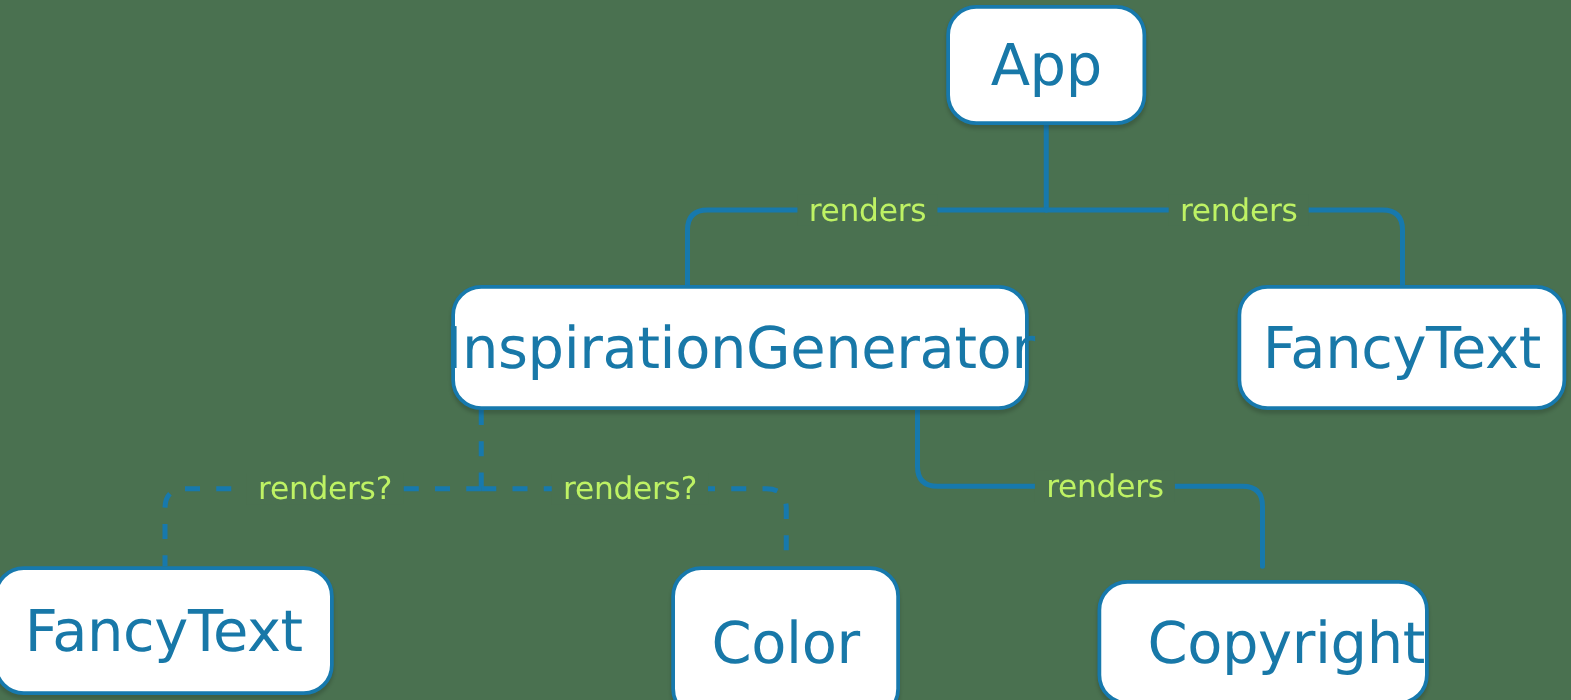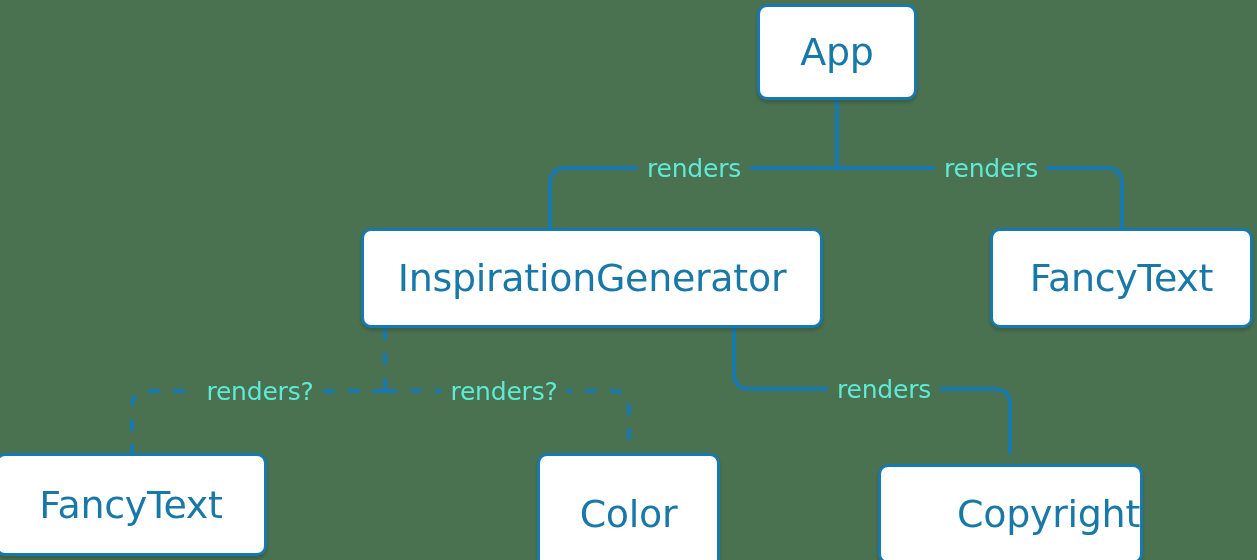--- a/index.html
+++ b/index.html
@@ -41,34 +41,34 @@
     stroke-width: 4;
     stroke-linecap: butt;
     stroke-linejoin: round;
     stroke-dasharray: 12 13;
   }
   .node {
     position: absolute;
     box-sizing: border-box;
     background: #ffffff;
     border: 3px solid #1779ad;
-    border-radius: 10px;
+    border-radius: 24px;
     display: flex;
     align-items: center;
     justify-content: center;
     color: #1878a8;
-    font-size: 38px;
+    font-size: 46px;
     font-weight: 400;
     letter-spacing: -0.3px;
     white-space: nowrap;
     box-shadow: 0 3px 3px rgba(0,0,0,0.16);
   }
   .edge-label {
     position: absolute;
-    color: #5eead4;
+    color: #bef264;
     font-size: 25px;
     font-weight: 500;
     letter-spacing: -0.2px;
     white-space: nowrap;
     background: #4a7150;
     padding: 0 9px;
     line-height: 1;
     transform: translate(-50%, -50%);
   }
 </style>

